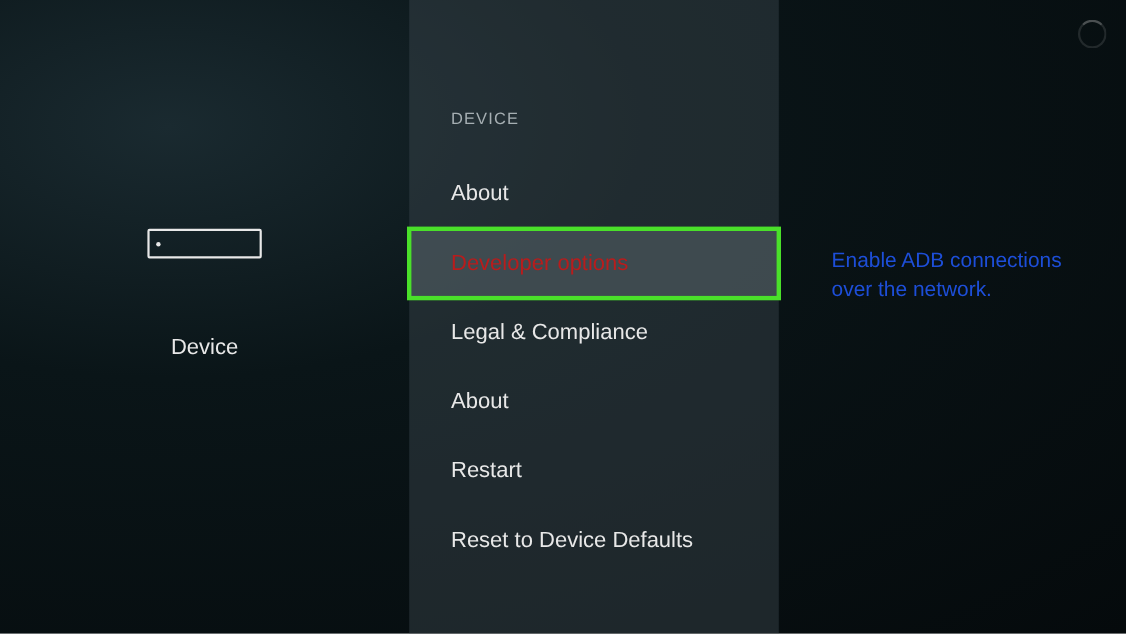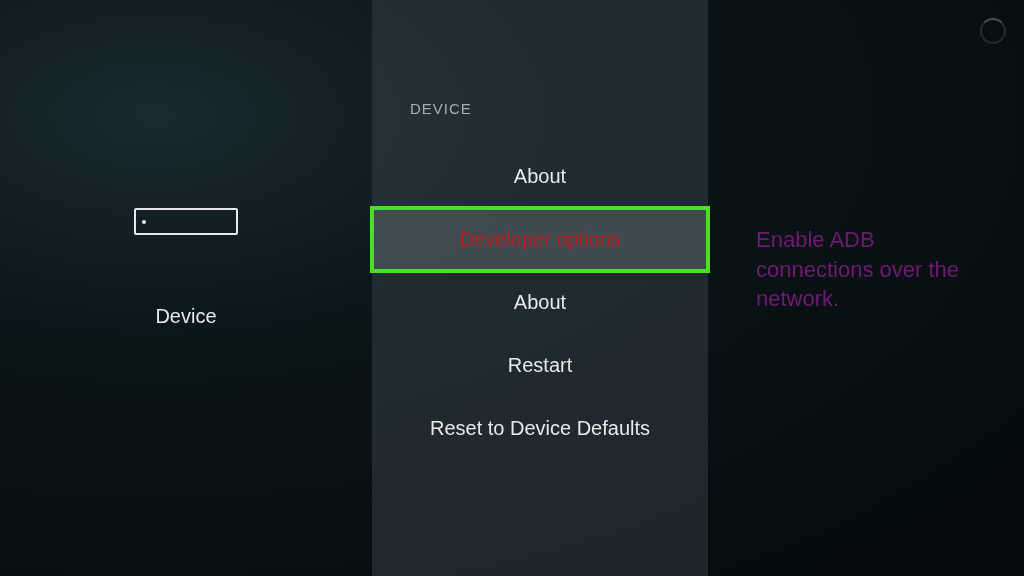--- a/index.html
+++ b/index.html
@@ -59,36 +59,35 @@
       margin-bottom: 28px;
       font-weight: 400;
     }
     .menu-item {
       padding: 20px 38px;
       font-size: 20px;
       color: #e8e8e8;
       font-weight: 400;
       cursor: pointer;
       position: relative;
-      text-align: center;
     }
     .menu-item.selected {
       background: rgba(88, 100, 106, 0.55);
       color: #b91c1c;
       outline: 4px solid #4ae02a;
       outline-offset: -2px;
       z-index: 2;
     }
     .right-panel {
       flex: 1;
       padding: 225px 50px 0 48px;
     }
     .description {
-      font-size: 22px;
-      color: #701a75;
+      font-size: 19px;
+      color: #1d4ed8;
       line-height: 1.35;
       max-width: 250px;
     }
     .spinner {
       position: absolute;
       top: 18px;
       right: 18px;
       width: 26px;
       height: 26px;
       border: 2px solid rgba(200,200,200,0.15);
@@ -103,20 +102,21 @@
   <div class="device-icon-box">
     <div class="device-icon-dot"></div>
   </div>
   <div class="left-title">Device</div>
 </div>
 
 <div class="middle-panel">
   <div class="section-header">DEVICE</div>
   <div class="menu-item">About</div>
   <div class="menu-item selected">Developer options</div>
+  <div class="menu-item">Legal &amp; Compliance</div>
   <div class="menu-item">About</div>
   <div class="menu-item">Restart</div>
   <div class="menu-item">Reset to Device Defaults</div>
 </div>
 
 <div class="right-panel">
   <div class="description">Enable ADB connections over the network.</div>
 </div>
 
 <div class="spinner"></div>

